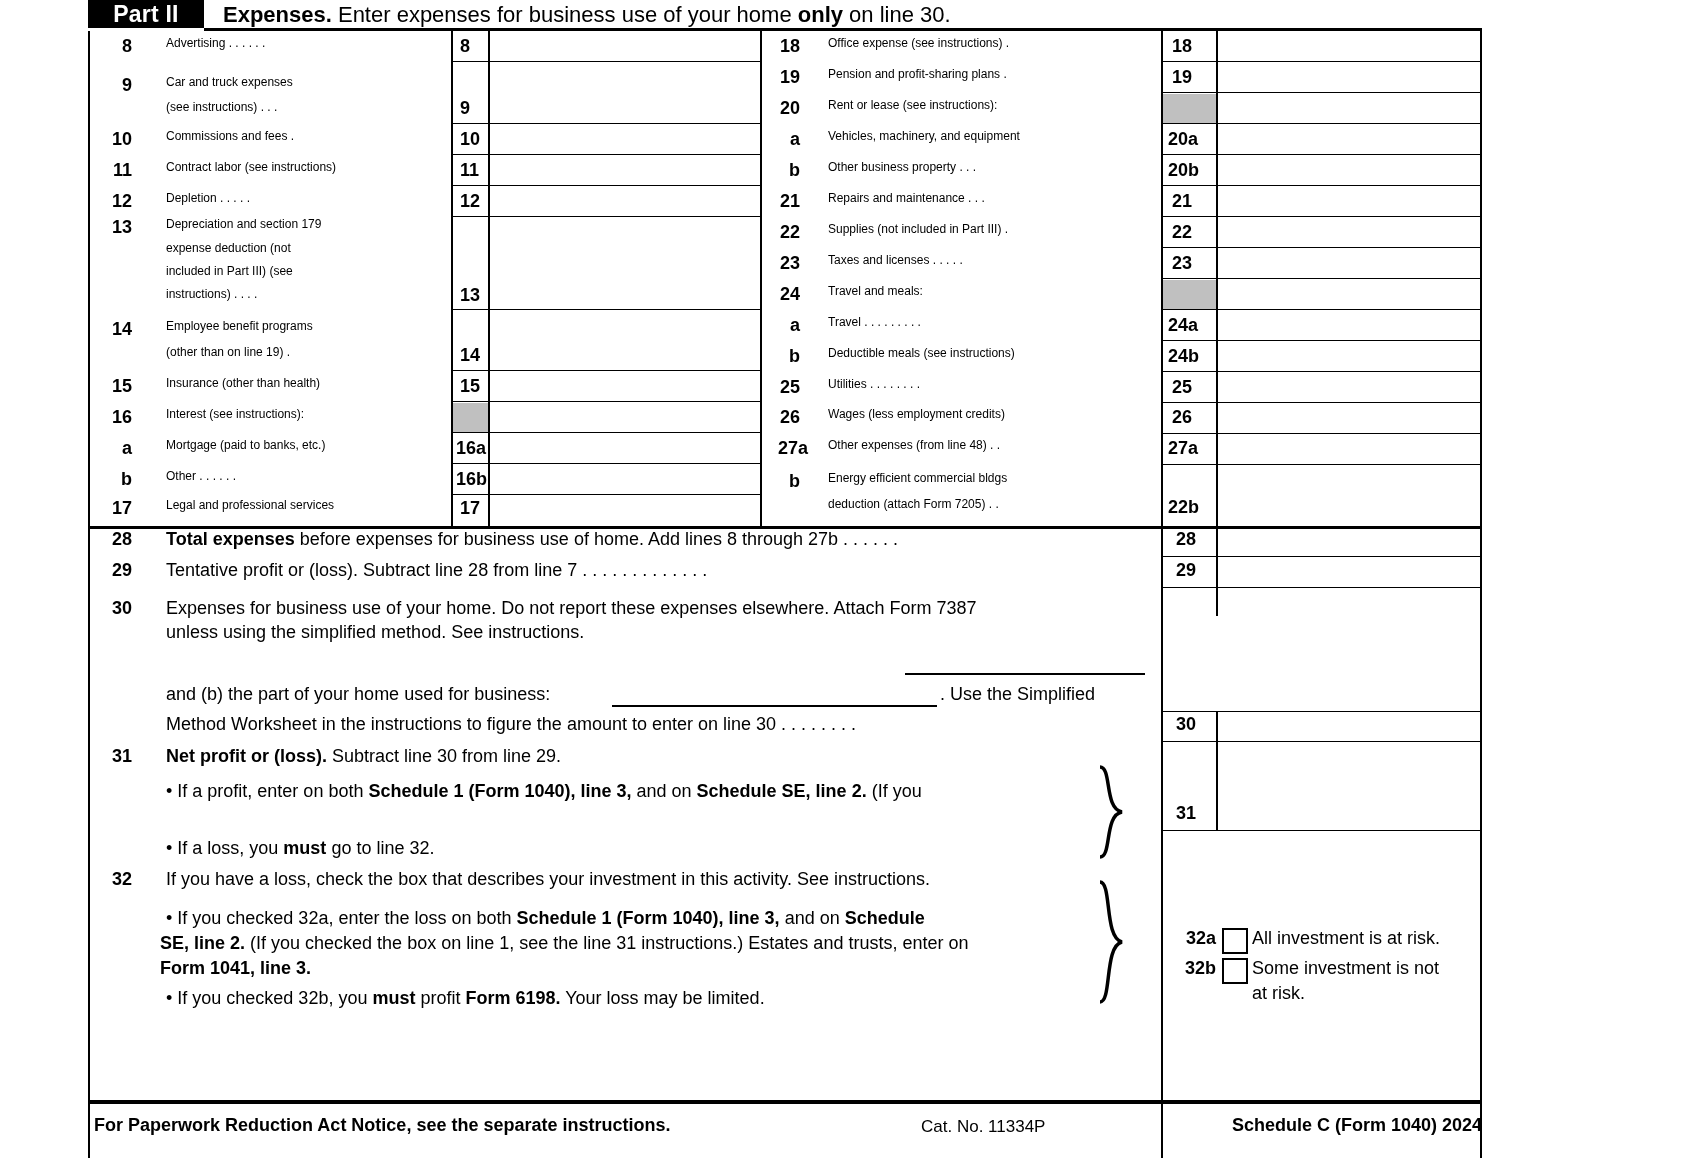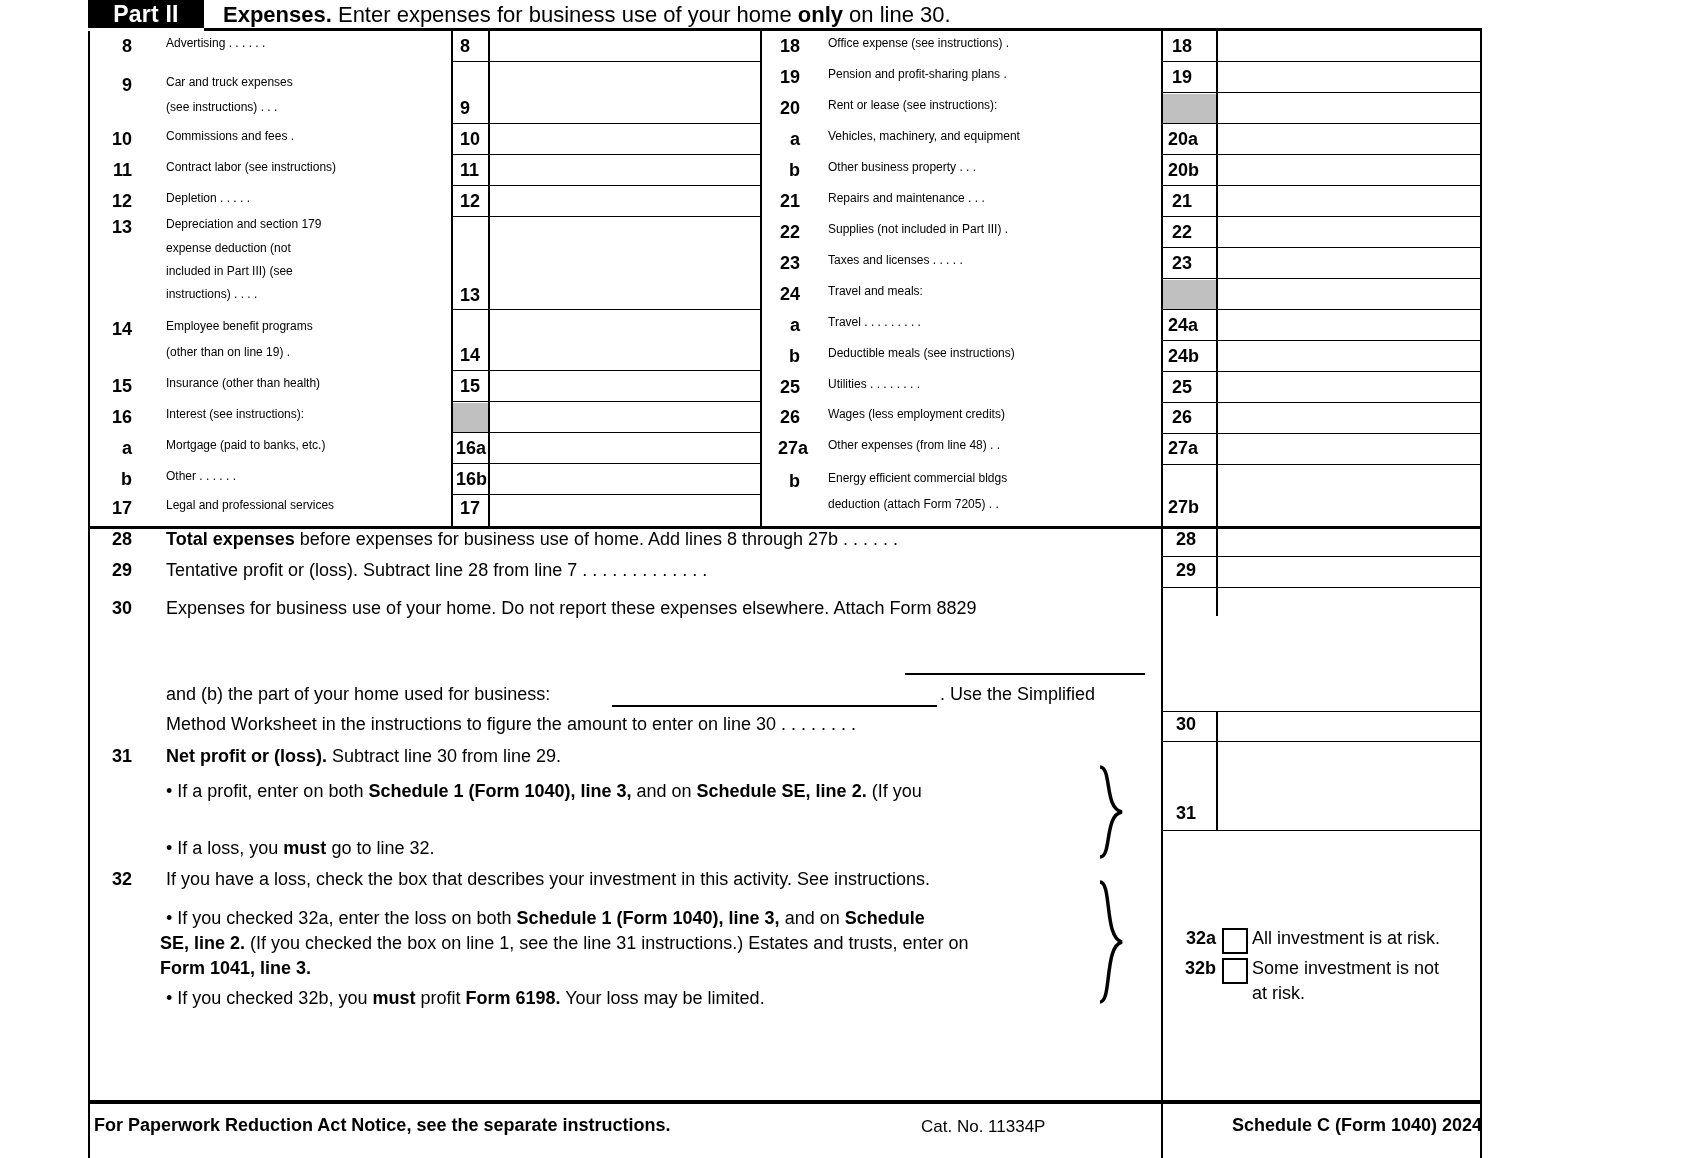--- a/index.html
+++ b/index.html
@@ -237,40 +237,41 @@
   <div style="position:absolute;left:1218px;top:403px;width:260px;height:28px;"></div>
 
   <div class="lno" style="left:760px;top:438px;width:48px;">27a</div>
   <div class="ltext" style="left:828px;top:438px;">Other expenses (from line 48) .    .</div>
   <div class="boxno" style="left:1168px;top:438px;">27a</div>
   <div style="position:absolute;left:1218px;top:434px;width:260px;height:28px;"></div>
 
   <div class="lno" style="left:768px;top:471px;width:32px;">b</div>
   <div class="ltext" style="left:828px;top:471px;">Energy efficient commercial bldgs</div>
   <div class="ltext" style="left:828px;top:497px;">deduction (attach Form 7205) .    .</div>
-  <div class="boxno" style="left:1168px;top:497px;">27b</div>
+  <div class="boxno" style="left:1168px;top:497px;">22b</div>
   <div style="position:absolute;left:1218px;top:466px;width:260px;height:58px;"></div>
 
   <div class="lno" style="left:100px;top:529px;width:32px;">28</div>
   <div class="para" style="left:166px;top:529px;white-space:nowrap;"><b>Total expenses</b><span> before expenses for business use of home. Add lines 8 through 27b  .      .      .      .      .      .</span></div>
   <div class="vline" style="left:1161px;top:526px;height:716px;"></div>
   <div class="vline" style="left:1216px;top:526px;height:90px;"></div>
   <div class="vline" style="left:1480px;top:526px;height:716px;"></div>
   <div class="boxno" style="left:1176px;top:529px;">28</div>
   <div style="position:absolute;left:1218px;top:527px;width:260px;height:28px;"></div>
   <div class="hline" style="left:1161px;top:556px;width:319px;"></div>
 
   <div class="lno" style="left:100px;top:560px;width:32px;">29</div>
   <div class="para" style="left:166px;top:560px;white-space:nowrap;">Tentative profit or (loss). Subtract line 28 from line 7 .     .      .      .      .      .      .      .      .      .      .      .      .</div>
   <div class="boxno" style="left:1176px;top:560px;">29</div>
   <div style="position:absolute;left:1218px;top:558px;width:260px;height:28px;"></div>
   <div class="hline" style="left:1161px;top:587px;width:319px;"></div>
 
   <div class="lno" style="left:100px;top:598px;width:32px;">30</div>
-  <div class="para" style="left:166px;top:598px;white-space:nowrap;">Expenses  for  business  use  of  your  home.  Do  not  report  these  expenses  elsewhere.  Attach  Form  8829</div>
+  <div class="para" style="left:166px;top:598px;white-space:nowrap;">Expenses  for  business  use  of  your  home.  Do  not  report  these  expenses  elsewhere.  Attach  Form  7387</div>
+  <div class="para" style="left:166px;top:622px;white-space:nowrap;">unless using the simplified method. See instructions.</div>
   <div style="position:absolute;left:905px;top:673px;width:240px;height:2px;background:#000;"></div>
 
   <div class="para" style="left:166px;top:684px;white-space:nowrap;">and (b) the part of your home used for business:</div>
   <div style="position:absolute;left:612px;top:705px;width:325px;height:2px;background:#000;"></div>
   <div class="para" style="left:940px;top:684px;white-space:nowrap;">. Use the Simplified</div>
 
   <div class="para" style="left:166px;top:714px;white-space:nowrap;">Method Worksheet in the instructions to figure the amount to enter on line 30    .      .      .      .      .      .      .      .</div>
   <div class="boxno" style="left:1176px;top:714px;">30</div>
   <div class="hline" style="left:1161px;top:711px;width:319px;"></div>
   <div class="vline" style="left:1216px;top:711px;height:31px;"></div>

